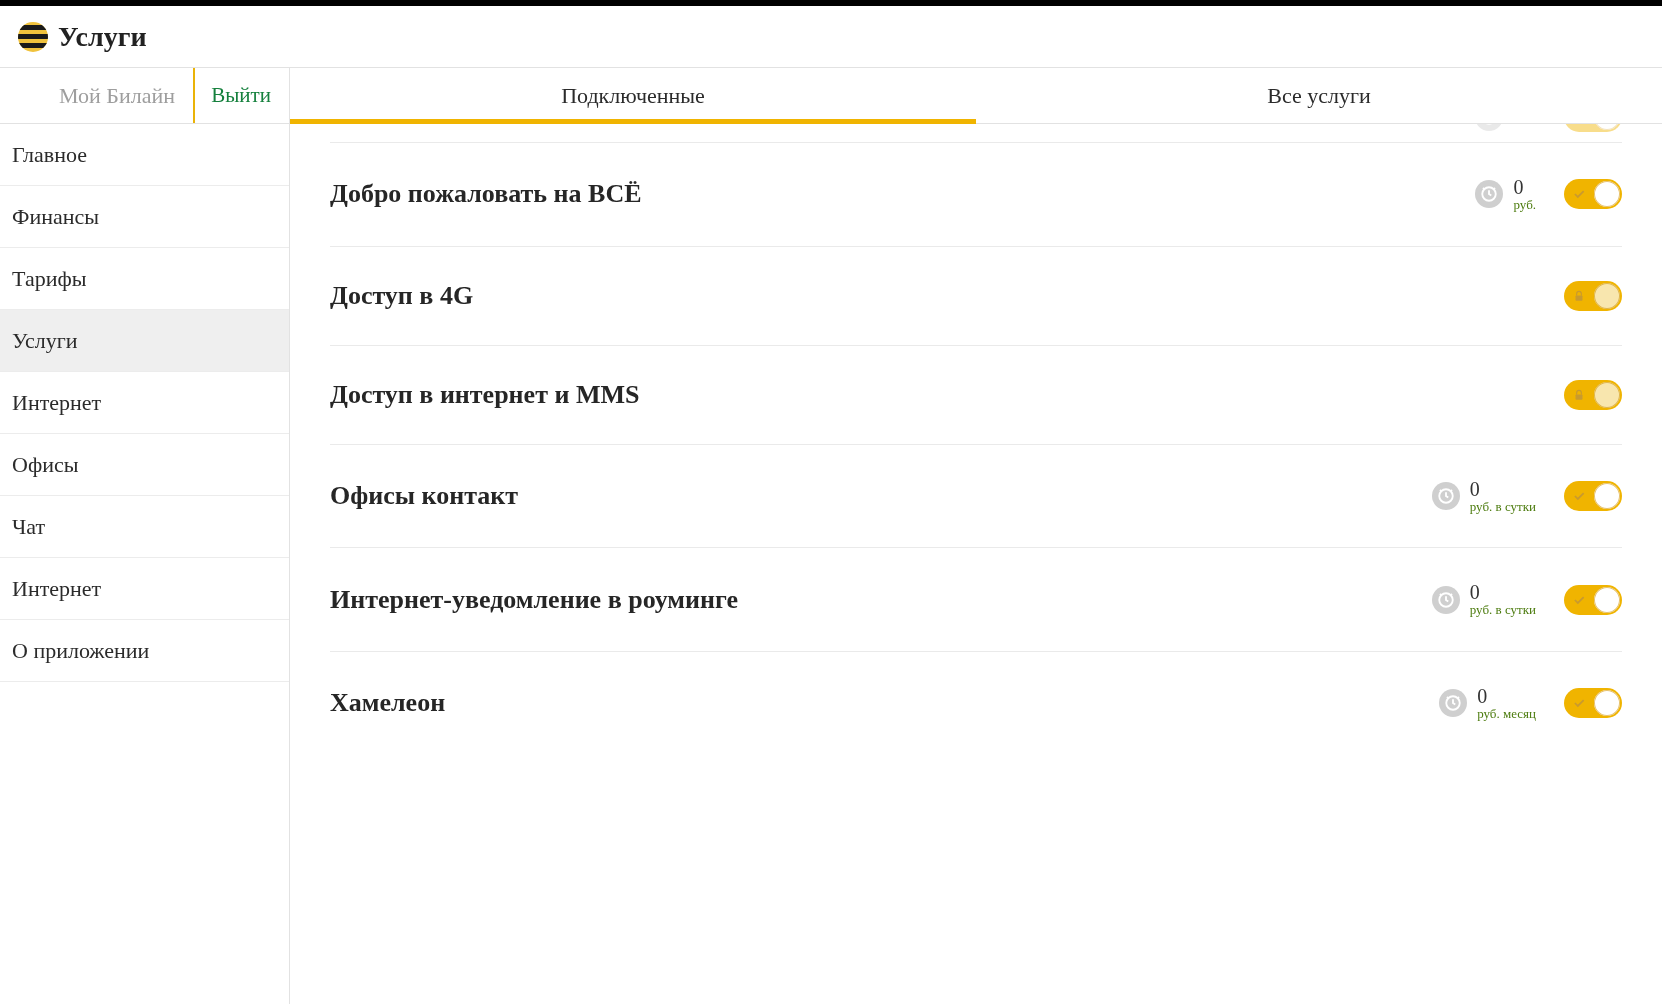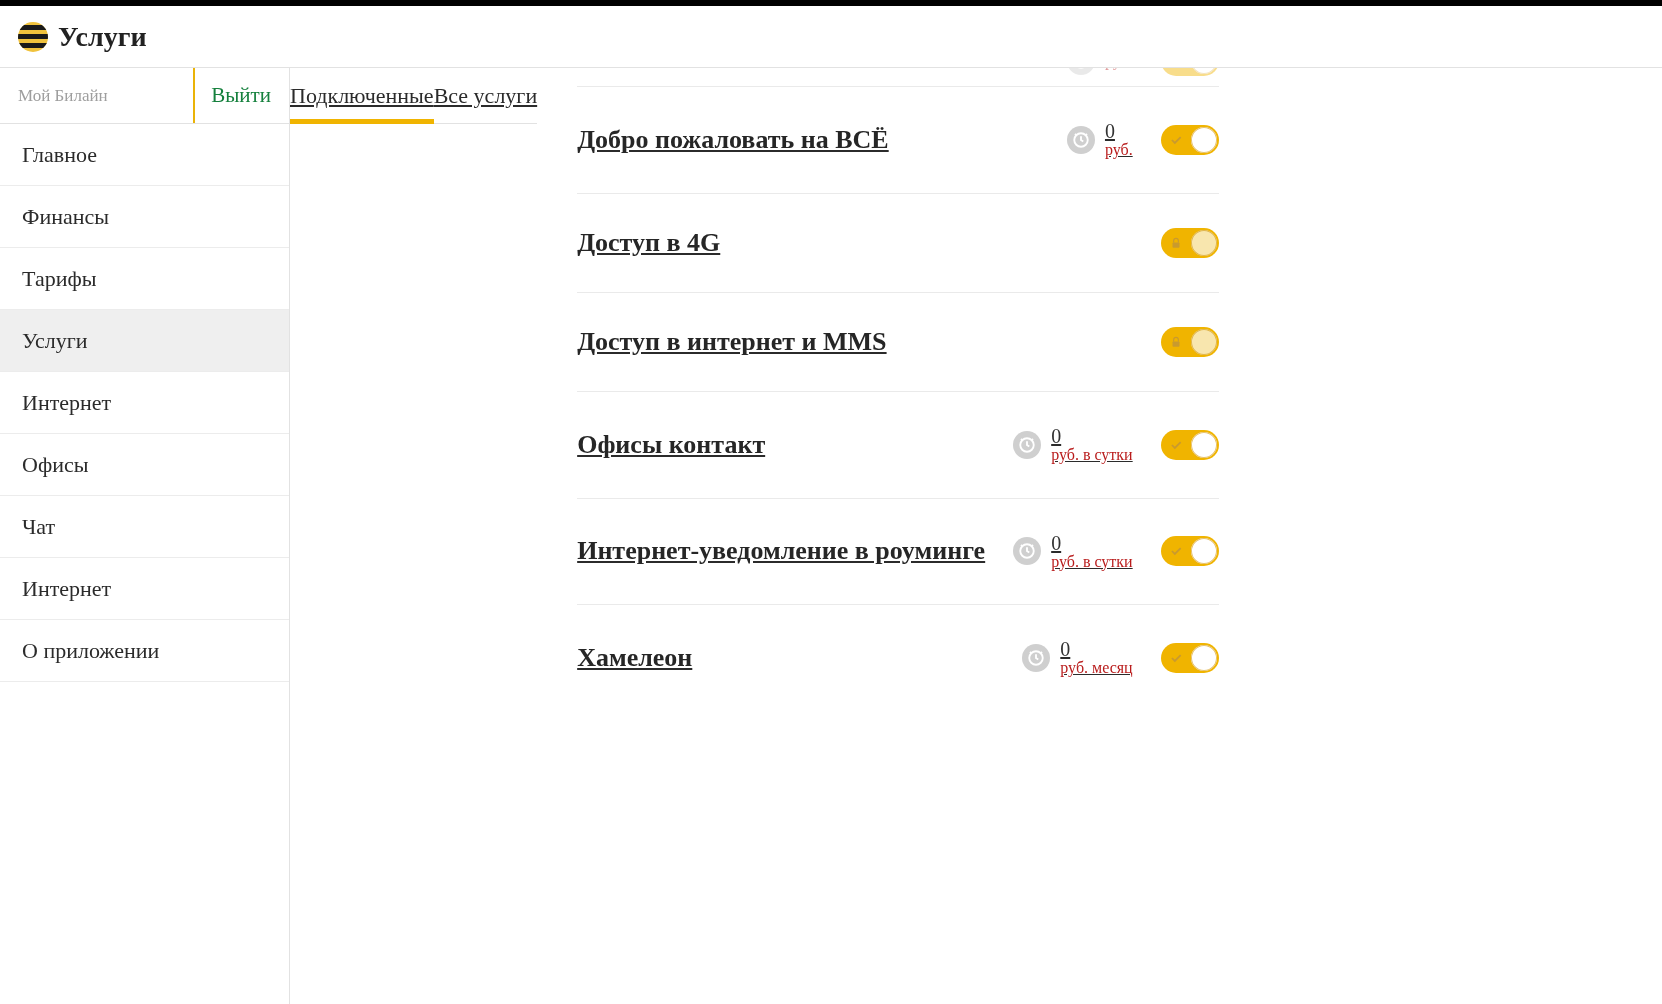--- a/index.html
+++ b/index.html
@@ -54,45 +54,45 @@
     flex-direction: column;
   }
   .sidebar-top {
     display: flex;
     align-items: center;
     justify-content: space-between;
     padding: 0 18px;
     height: 56px;
     border-bottom: 1px solid #e2e2e2;
   }
-  .sidebar-top .acct { font-size: 17px; color: #9e9e9e; }
+  .sidebar-top .acct { font-size: 22px; color: #9e9e9e; margin-left: 41px; }
   .sidebar-top .logout {
     font-size: 21px;
     color: #15803d;
     padding-left: 16px;
     border-left: 2px solid #eab308;
     height: 100%;
     display: flex; align-items: center;
     cursor: pointer;
   }
   .nav-item {
     height: 62px;
     display: flex; align-items: center;
-    padding: 0 22px;
+    padding: 0 12px;
     font-size: 22px;
     color: #2b2b2b;
     border-bottom: 1px solid #ececec;
     cursor: pointer;
   }
   .nav-item.active {
     background: #efefef;
   }
 
   
-  .content { flex: 1; display: flex; flex-direction: row; text-decoration: underline; }
+  .content { flex: 1; display: flex; flex-direction: column; }
 
   .tabs {
     display: flex;
     height: 56px;
     border-bottom: 1px solid #e2e2e2;
   }
   .tab {
     flex: 1;
     display: flex; align-items: center; justify-content: center;
     font-size: 22px;
@@ -139,21 +139,21 @@
     gap: 10px;
   }
   .clock-icon {
     width: 28px; height: 28px; border-radius: 50%;
     background: #cfcfcf;
     display: flex; align-items: center; justify-content: center;
   }
   .clock-icon svg { width: 18px; height: 18px; }
   .price-text { display: flex; flex-direction: column; line-height: 1.05; color: #333; }
   .price-amount { font-size: 20px; }
-  .price-unit { font-size: 16px; color: #b91c1c; }
+  .price-unit { font-size: 13px; color: #4d7c0f; }
 
   
   .toggle {
     width: 58px; height: 30px;
     border-radius: 15px;
     background: #f0b400;
     position: relative;
     cursor: pointer;
     display: flex; align-items: center;
   }

